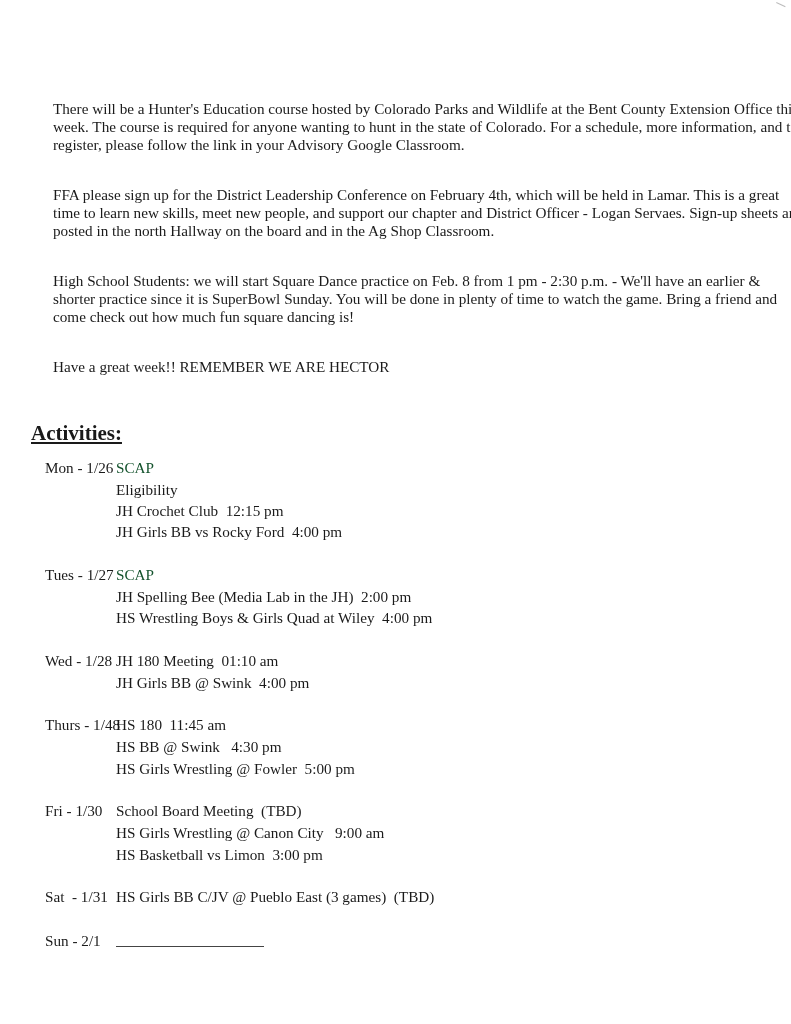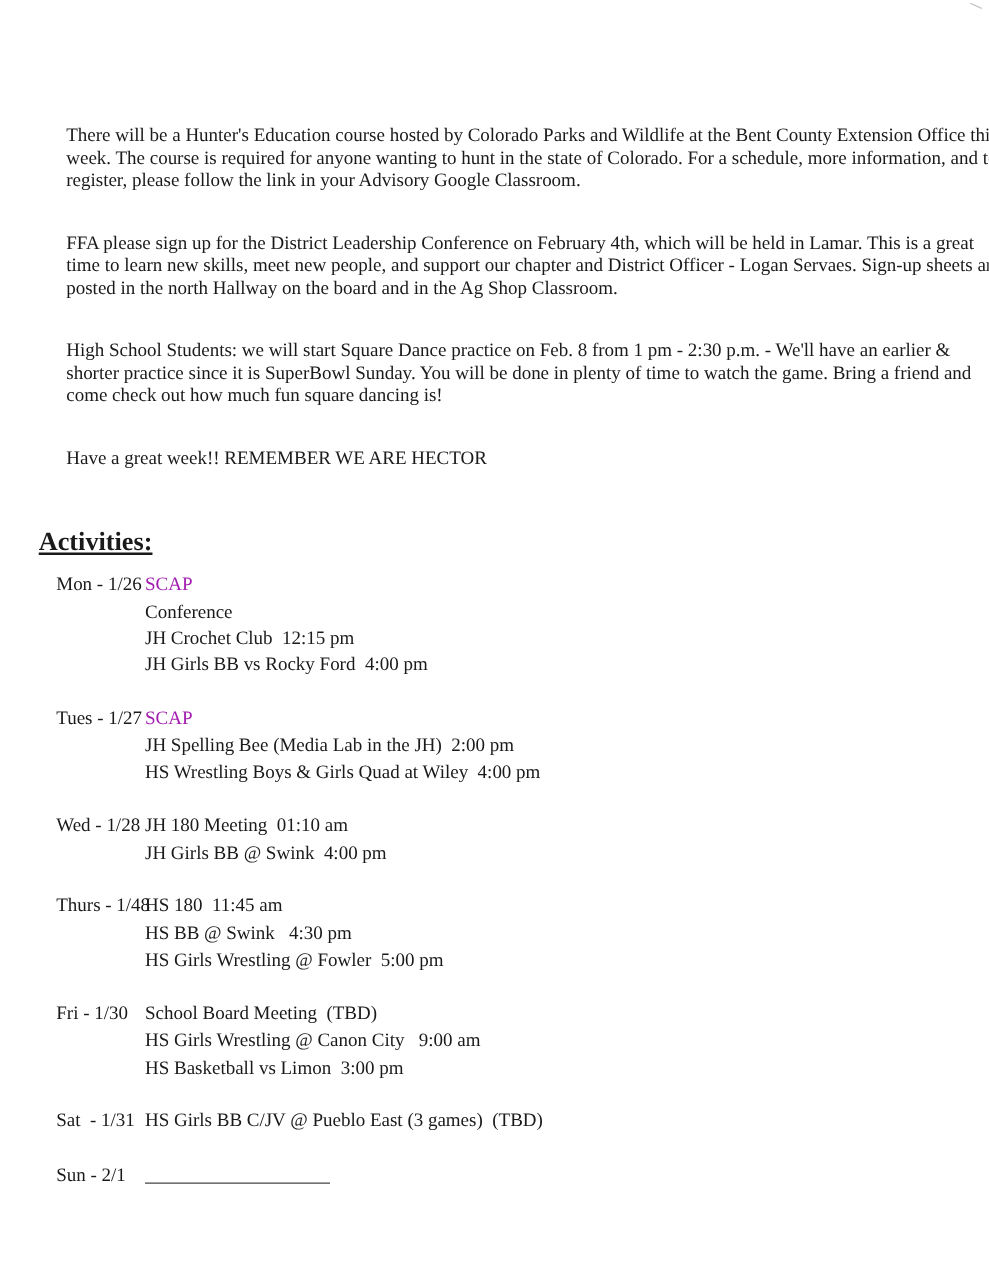--- a/index.html
+++ b/index.html
@@ -12,21 +12,21 @@
   .para {
     position: absolute; left: 40px; width: 752px;
     line-height: 18px; margin: 13px;
   }
   .heading {
     position: absolute; left: 31px; top: 421px;
     font-weight: bold; text-decoration: underline; font-size: 21px;
   }
   .day-label { position: absolute; left: 22px; margin-left: 23px; }
   .item { position: absolute; left: 116px; white-space: pre; }
-  .item.link { color: #a21caf; }
+  .item.link { color: #14532d; }
   .blank-line {
     position: absolute; left: 116px; top: 946px; width: 148px;
     border-bottom: 1px solid #444;
   }
   .corner-mark {
     position: absolute; right: 6px; top: 4px; width: 10px; height: 4px;
     border-top: 1px solid #bbb; transform: rotate(25deg);
   }
 </style>
 </head>
@@ -36,21 +36,21 @@
 
 <p class="para" style="top:87px">There will be a Hunter's Education course hosted by Colorado Parks and Wildlife at the Bent County Extension Office this week. The course is required for anyone wanting to hunt in the state of Colorado. For a schedule, more information, and to register, please follow the link in your Advisory Google Classroom.</p>
 <p class="para" style="top:173px">FFA please sign up for the District Leadership Conference on February 4th,  which will be held in Lamar.  This is a great time to learn new skills, meet new people, and support our chapter and District Officer - Logan Servaes.  Sign-up sheets are posted in the north Hallway on the board and in the Ag Shop Classroom.</p>
 <p class="para" style="top:259px">High School Students:  we will start Square Dance practice on Feb. 8 from 1 pm - 2:30 p.m. - We'll have an earlier &amp; shorter practice since it is SuperBowl Sunday.  You will be done in plenty of time to watch the game.   Bring a friend and come check out how much fun square dancing is!</p>
 <p class="para" style="top:345px">Have a great week!! REMEMBER WE ARE HECTOR</p>
 
 <div class="heading">Activities:</div>
 
 <div class="day-label" style="top:459px">Mon - 1/26</div>
 <div class="item link" style="top:459px">SCAP</div>
-<div class="item" style="top:481px">Conference</div>
+<div class="item" style="top:481px">Eligibility</div>
 <div class="item" style="top:502px">JH Crochet Club  12:15 pm</div>
 <div class="item" style="top:523px">JH Girls BB vs Rocky Ford  4:00 pm</div>
 
 <div class="day-label" style="top:566px">Tues - 1/27</div>
 <div class="item link" style="top:566px">SCAP</div>
 <div class="item" style="top:588px">JH Spelling Bee (Media Lab in the JH)  2:00 pm</div>
 <div class="item" style="top:609px">HS Wrestling Boys &amp; Girls Quad at Wiley  4:00 pm</div>
 
 <div class="day-label" style="top:652px">Wed - 1/28</div>
 <div class="item" style="top:652px">JH 180 Meeting  01:10 am</div>

